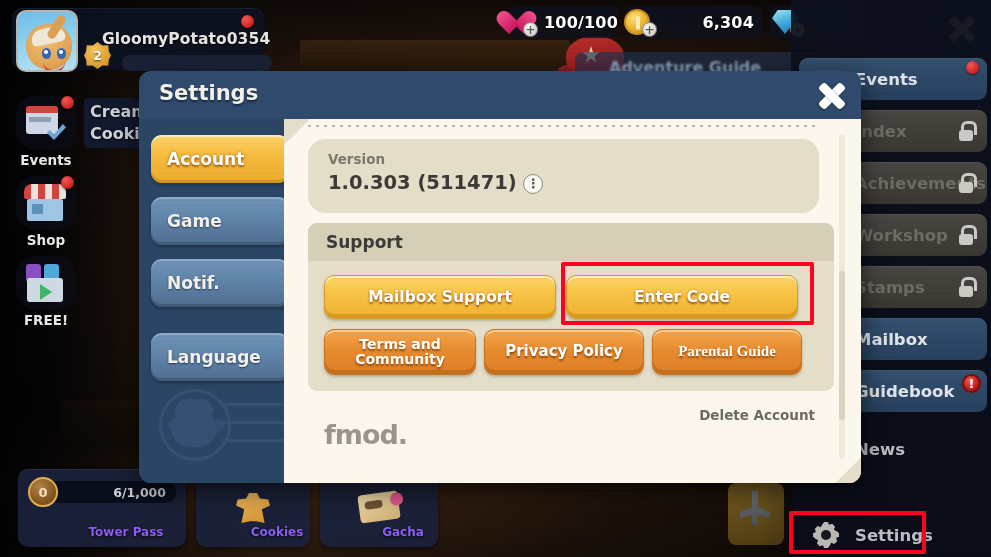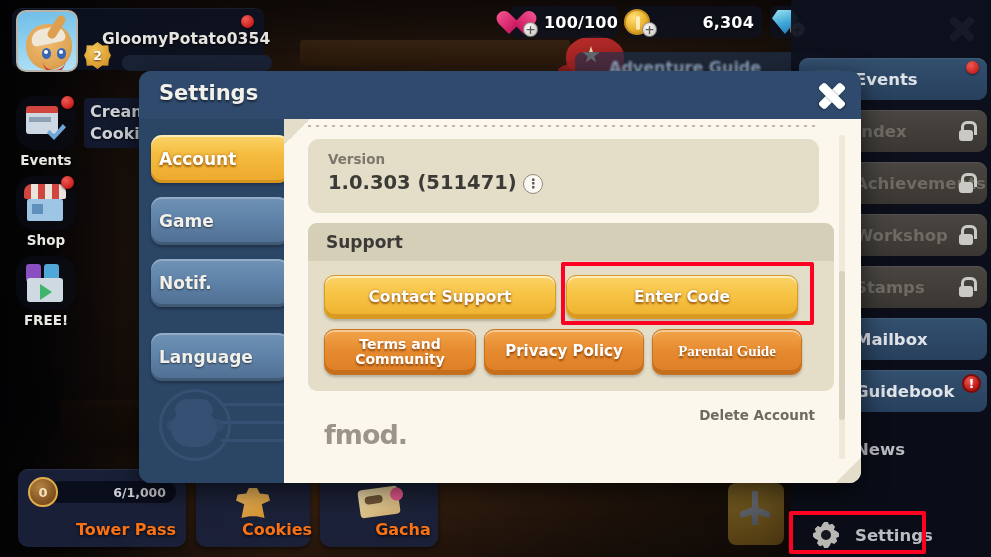--- a/index.html
+++ b/index.html
@@ -217,21 +217,21 @@
     position:absolute; bottom: 10px; height: 78px;
     background: rgba(26,34,60,.92); border-radius: 10px;
     box-shadow: inset 0 1px 0 rgba(255,255,255,.07), 0 2px 4px rgba(0,0,0,.5);
     display:flex; flex-direction:column; align-items:center; justify-content:flex-end;
     padding-bottom: 8px;
   }
   .tile-towerpass { left: 18px; width: 168px; }
   .tile-cookies   { left: 196px; width: 114px; }
   .tile-gacha     { left: 320px; width: 118px; }
   .tile-label {
-    color:#f97316; font-size: 16px; font-weight: bold; text-shadow: 0 1px 3px rgba(0,0,0,.9); margin-left: 48px;
+    color:#8b5cf6; font-size: 12px; font-weight: bold; text-shadow: 0 1px 3px rgba(0,0,0,.9); margin-left: 48px;
   }
   .tp-bar {
     position:absolute; left: 30px; top: 12px; width: 128px; height: 22px;
     background: rgba(10,14,26,.95); border-radius: 11px;
     display:flex; align-items:center; justify-content:flex-end; padding-right: 10px;
   }
   .tp-bar span { color:#cfd2d6; font-size: 12.5px; font-weight: bold; }
   .tp-coin {
     position:absolute; left: 10px; top: 8px; width: 30px; height: 30px;
     background: radial-gradient(circle at 38% 32%, #b58344, #7d4f1c 70%);
@@ -325,21 +325,21 @@
   .dialog-close {
     position:absolute; right: 14px; top: 10px; width: 30px; height: 30px; cursor:pointer;
   }
   .dialog-left {
     position:absolute; left: 0; top: 48px; width: 145px; bottom: 0;
     background: #2b4565;
   }
   .tab {
     position:absolute; left: 12px; width: 138px; height: 48px;
     border-radius: 11px;
-    display:flex; align-items:center; padding-left: 8px;
+    display:flex; align-items:center; padding-left: 16px;
     font-size: 17px; font-weight: bold;
     color:#f2f0ea; text-shadow: 0 1px 2px rgba(0,0,0,.55);
     cursor: pointer;
   }
   .tab.inactive {
     background: linear-gradient(180deg,#6f92b6 0%, #5f82a8 48%, #4f6e90 100%);
     box-shadow: inset 0 2px 0 rgba(255,255,255,.25), inset 0 -3px 0 rgba(0,0,0,.18), 0 2px 3px rgba(0,0,0,.3);
   }
   .tab.active {
     background: linear-gradient(180deg,#fcd46a 0%, #f5bc3f 40%, #eca82c 100%);
@@ -375,21 +375,21 @@
   }
   .dialog-body:after {
     content:""; position:absolute; right:0; bottom:0; width: 26px; height: 26px;
     background: linear-gradient(315deg, #e4ddc9 0%, #e4ddc9 50%, transparent 50%);
   }
   .dotted-top {
     position:absolute; left: 24px; right: 42px; top: 6px; height: 2px;
     background: repeating-linear-gradient(90deg, #bdb8a8 0 3px, transparent 3px 8px);
   }
   .card {
-    position:absolute; background: #e4dec9; border-radius: 11px;
+    position:absolute; background: #e4dec9; border-radius: 17px;
   }
   .card-version { left: 24px; right: 42px; top: 20px; height: 74px; }
   .version-label {
     position:absolute; left: 20px; top: 12px; color:#7c776c; font-size: 13.5px; font-weight: bold;
   }
   .version-value {
     position:absolute; left: 20px; top: 32px; color:#3b3a36; font-size: 19.5px; font-weight: bold;
   }
   .info-icon {
     position:absolute; left: 0; top: 0; width: 20px; height: 20px; border-radius: 50%;
@@ -694,21 +694,21 @@
           <span style="display:inline-block; position:relative; width:22px; height:20px; vertical-align:middle;">
             <span class="info-icon">⋮</span>
           </span>
         </div>
       </div>
 
       <div class="card card-support">
         <div class="support-header">Support</div>
 
         <div class="btn yellow btn-contact">
-          <span>Contact Support</span>
+          <span>Mailbox Support</span>
         </div>
         <div class="btn yellow btn-entercode">
           <span>Enter Code</span>
         </div>
         <div class="btn orange btn-terms">
           <span>Terms and Community</span>
         </div>
         <div class="btn orange btn-privacy">
           <span>Privacy Policy</span>
         </div>

